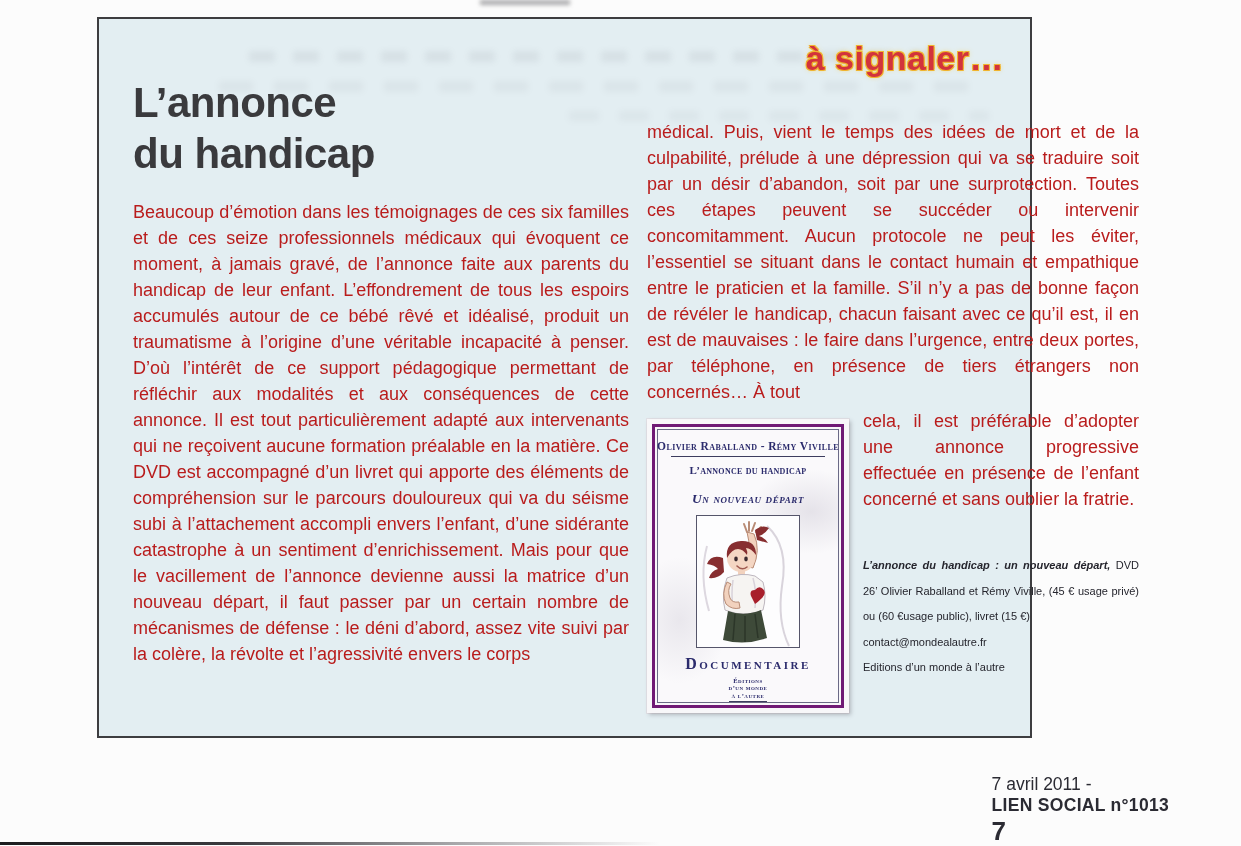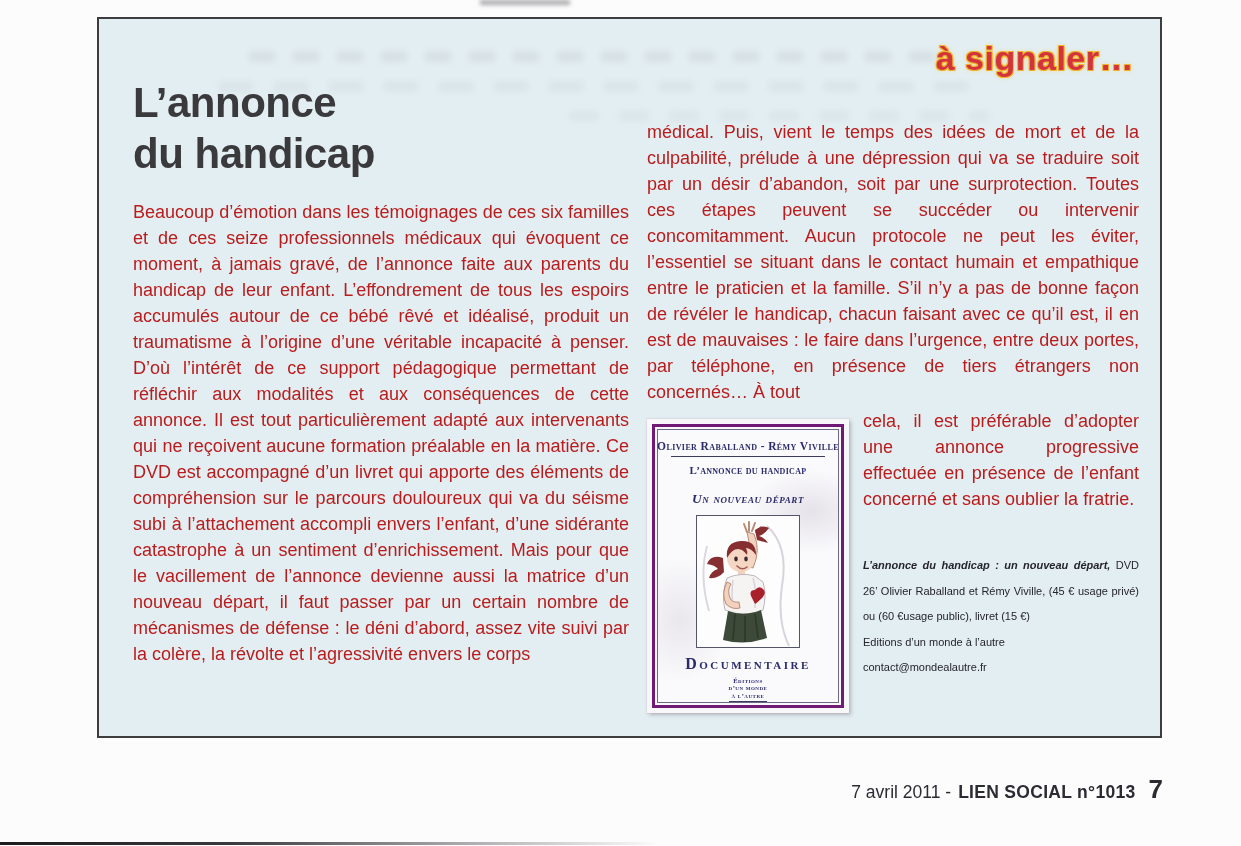--- a/index.html
+++ b/index.html
@@ -7,21 +7,21 @@
   .scan-page{
     position:relative;
     width:1241px;height:846px;
     background:#fcfcfc;
     overflow:hidden;
     font-family:"Liberation Sans",sans-serif;
   }
   
   .content-box{
     position:absolute;left:97px;top:17px;
-    width:1065px;height:721px;
+    width:935px;height:721px;
     background:#e3eef2;
     border:2px solid #3d3d40;
     box-sizing:border-box;
   }
   
   .signaler{
     position:absolute;top:20px;right:26px;
     font-size:34px;font-weight:bold;letter-spacing:.5px;
     color:#d2333c;
     text-shadow:1px 1px 0 #f0b42e,-1px -1px 0 #f0b42e,1px -1px 0 #f0b42e,-1px 1px 0 #f0b42e,0 0 5px rgba(250,205,70,.75);
@@ -96,22 +96,22 @@
   .caption{
     margin-top:41px;
     font-size:11px;line-height:25.5px;color:#25252d;
   }
   .caption-main{margin:0;text-align:justify;}
   .cap-bi{font-weight:bold;font-style:italic;}
   .cap-line{text-align:left;}
   
   .footer{
     position:absolute;top:774px;right:78px;
-    display:flex;align-items:baseline;gap:7px;
-    font-size:17.5px;color:#2b2b33;
+    display:flex;align-items:baseline;
+    font-size:17.5px;color:#2b2b33;flex-direction:column;
   }
   .f-mag{font-weight:bold;letter-spacing:.3px;}
   .f-num{font-weight:bold;font-size:26px;margin-left:6px;}
   
   .ghost{position:absolute;filter:blur(3px);pointer-events:none;}
   .ghost-1{left:150px;top:32px;width:690px;height:11px;opacity:.30;
     background:repeating-linear-gradient(90deg,rgba(110,112,122,.35) 0 26px,transparent 26px 44px);}
   .ghost-2{left:120px;top:62px;width:750px;height:11px;opacity:.22;
     background:repeating-linear-gradient(90deg,rgba(110,112,122,.32) 0 34px,transparent 34px 55px);}
   .ghost-3{left:470px;top:92px;width:420px;height:10px;opacity:.20;
@@ -201,22 +201,22 @@
           </div>
         </div>
 
         <div class="beside">
           <p class="body-text">cela, il est préférable d’adopter une annonce progressive effectuée en présence de l’enfant concerné et sans oublier la fratrie.</p>
 
           <div class="caption">
             <p class="caption-main">
               <span class="cap-bi">L’annonce du handicap : un nouveau départ,</span><span> DVD 26’ Olivier Raballand et Rémy Viville, (45 € usage privé) ou (60 €usage public), livret (15 €)</span>
             </p>
+            <div class="cap-line">contact@mondealautre.fr</div>
             <div class="cap-line">Editions d’un monde à l’autre</div>
-            <div class="cap-line">contact@mondealautre.fr</div>
           </div>
         </div>
 
       </div>
     </div>
   </div>
 
   <div class="footer">
     <span class="f-date">7 avril 2011 -</span>
     <span class="f-mag">LIEN SOCIAL n°1013</span>

